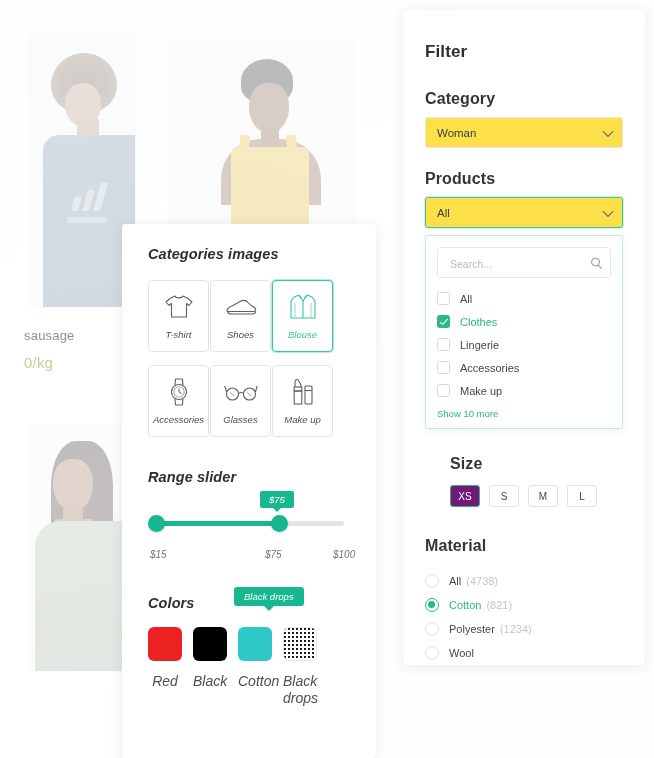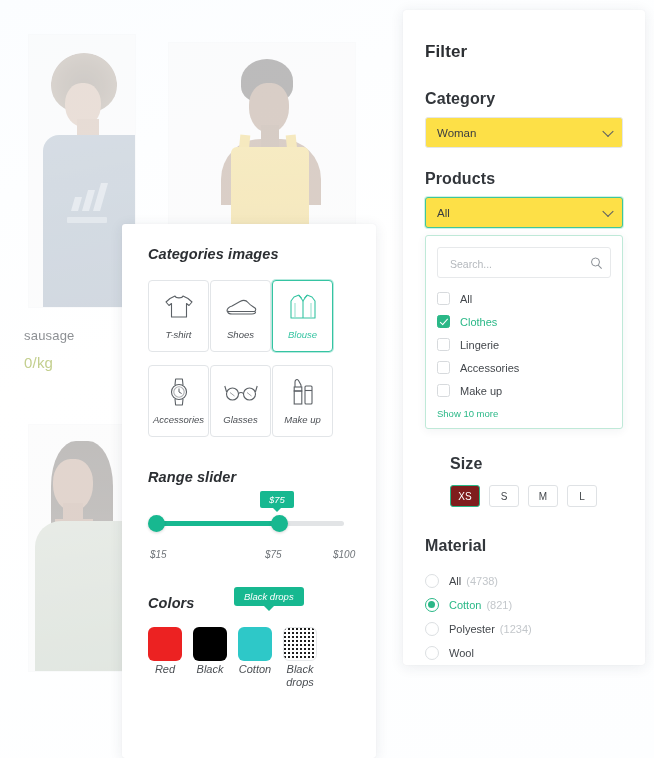--- a/index.html
+++ b/index.html
@@ -294,21 +294,21 @@
   .size-pill {
     width: 30px; height: 22px;
     border: 1px solid #dfe2e5;
     border-radius: 3px;
     background: #fff;
     display: flex; align-items: center; justify-content: center;
     font-size: 10px; color: #43474c;
     box-sizing: border-box;
   }
   .size-pill.active {
-    background: #7f1d1d;
+    background: #701a75;
     border-color: #2ab887;
     color: #fff;
   }
 
   
   .rad-row { display: flex; align-items: center; height: 24px; }
   .rad {
     width: 14px; height: 14px;
     border: 1.2px solid #dcdfe2;
     border-radius: 50%;
@@ -442,23 +442,23 @@
   }
   .sw.pattern {
     background-color: #ffffff;
     background-image:
       radial-gradient(circle at 1px 1px, #1d1d1d 1px, transparent 1.4px);
     background-size: 4px 4px;
     border: 1px solid #e6e8ea;
     box-sizing: border-box;
   }
   .sw-name {
-    font-size: 11px;
+    font-size: 14px;
     color: #4b4f54;
-    margin-top: 2px;
+    margin-top: 12px;
     line-height: 1.2;
   }
 </style>
 </head>
 <body>
 
 <div class="page">
 
   <div class="photo-layer">
 

